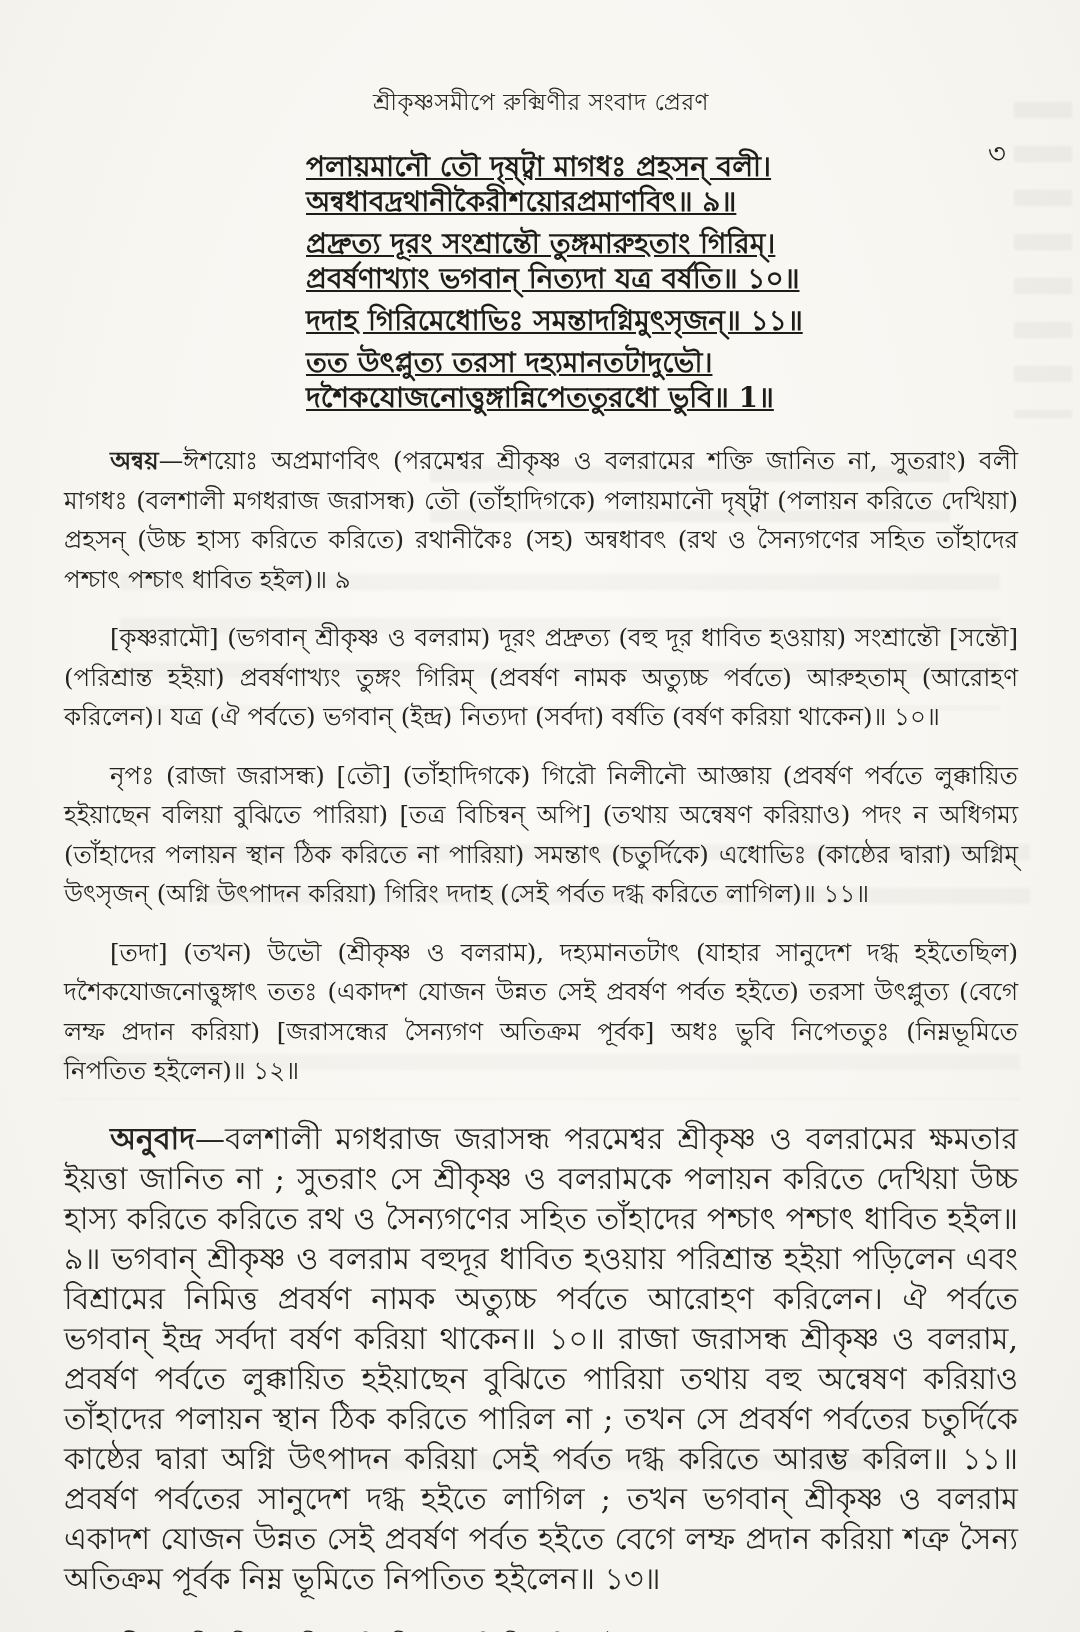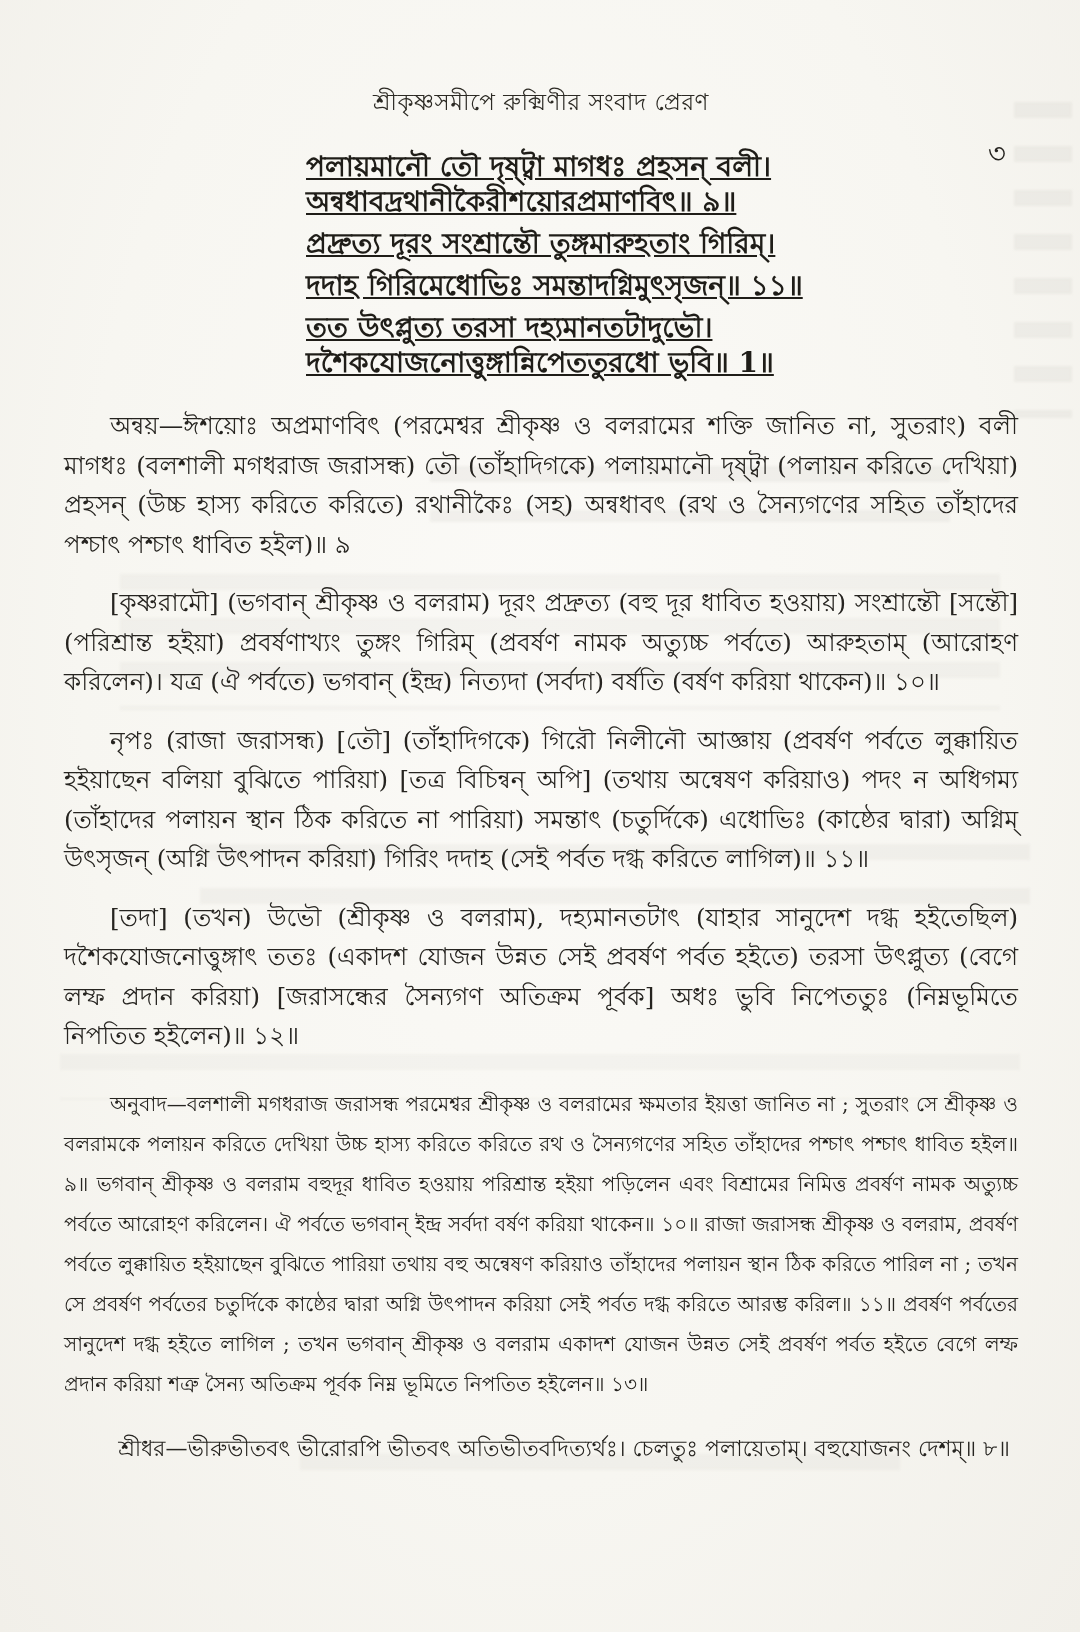--- a/index.html
+++ b/index.html
@@ -48,24 +48,24 @@
     margin: 0;
     font-size: 24.5px;
     line-height: 39.5px;
     text-align: justify;
     text-indent: 46px;
     color: #262420;
   }
   .para + .para { margin-top: 19px; }
   .anvaya { margin-top: 26px; }
   .anubad { margin-top: 28px; }
-  .anubad .para { font-size: 20px; line-height: 40px; }
+  .anubad .para { font-size: 30px; line-height: 40px; }
   .sridhara { margin-top: 28px; }
   .sridhara .para { font-size: 22px; line-height: 34px; text-align: center; }
-  .label { font-weight: normal; }
+  .label { font-weight: bold; }
   
   .bleed {
     position: absolute;
     z-index: 1;
     filter: blur(1.6px);
     opacity: 0.55;
     background: repeating-linear-gradient(
       to bottom,
       transparent 0px, transparent 14px,
       rgba(125, 120, 108, 0.14) 14px, rgba(125, 120, 108, 0.14) 30px,
@@ -97,20 +97,21 @@
 
     <div class="running-header">শ্রীকৃষ্ণসমীপে রুক্মিণীর সংবাদ প্রেরণ</div>
 
     <div class="verses">
       <div class="couplet">
         <div class="verse-line">পলায়মানৌ তৌ দৃষ্ট্বা মাগধঃ প্রহসন্ বলী।</div>
         <div class="verse-line">অন্বধাবদ্রথানীকৈরীশয়োরপ্রমাণবিৎ॥ ৯॥</div>
       </div>
       <div class="couplet">
         <div class="verse-line">প্রদ্রুত্য দূরং সংশ্রান্তৌ তুঙ্গমারুহতাং গিরিম্।</div>
+        <div class="verse-line">প্রবর্ষণাখ্যাং ভগবান্ নিত্যদা যত্র বর্ষতি॥ ১০॥</div>
       </div>
       <div class="couplet">
         <div class="verse-line">দদাহ গিরিমেধোভিঃ সমন্তাদগ্নিমুৎসৃজন্॥ ১১॥</div>
       </div>
       <div class="couplet">
         <div class="verse-line">তত উৎপ্লুত্য তরসা দহ্যমানতটাদুভৌ।</div>
         <div class="verse-line">দশৈকযোজনোত্তুঙ্গান্নিপেততুরধো ভুবি॥ 1॥</div>
       </div>
     </div>
 

